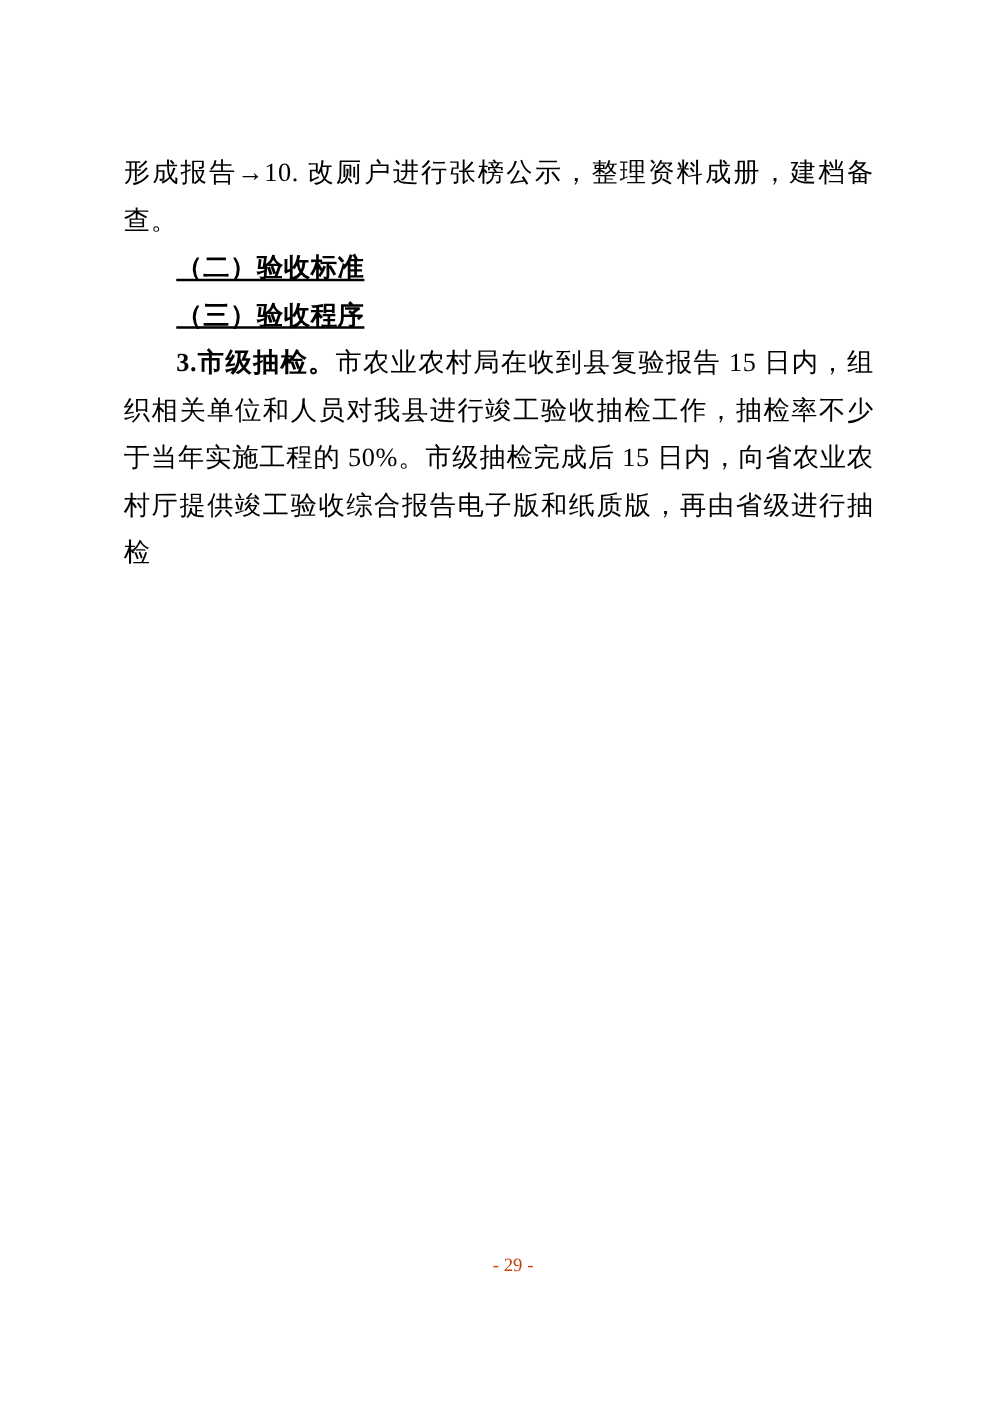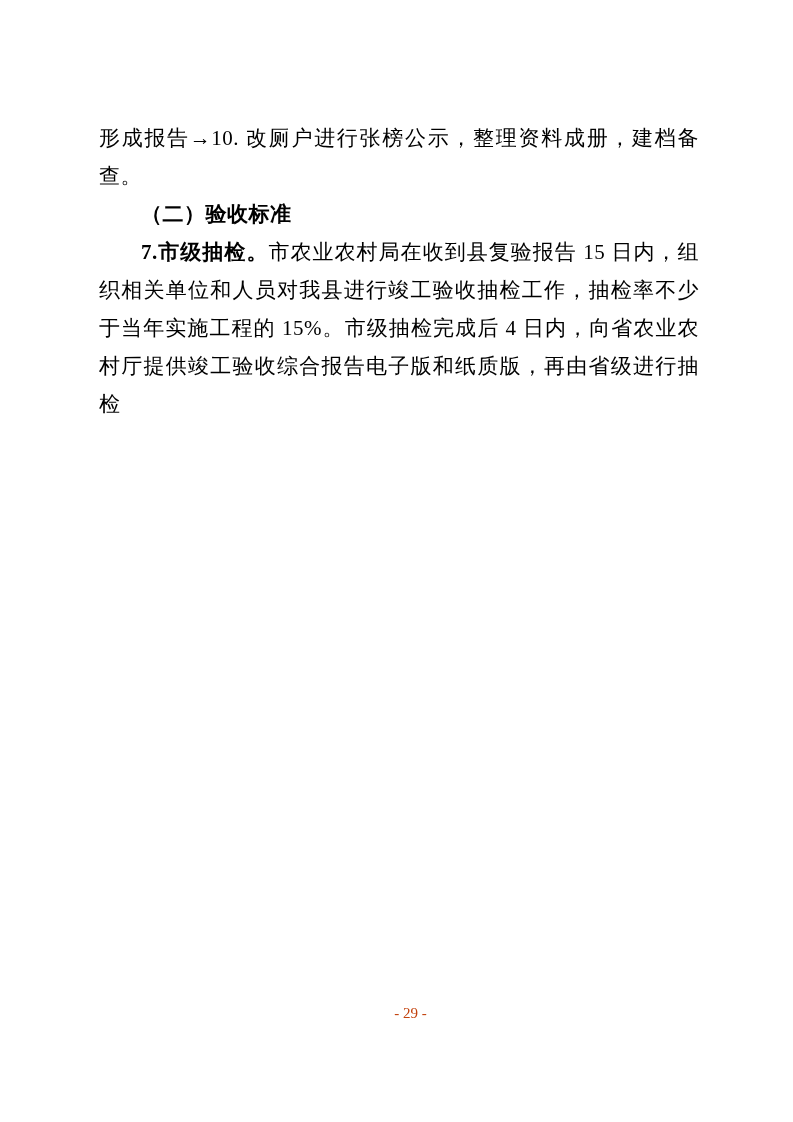--- a/index.html
+++ b/index.html
@@ -30,20 +30,21 @@
   .para {
     margin: 0;
     padding: 0;
     text-indent: 2em;
   }
   .para.no-indent {
     text-indent: 0;
   }
   .heading {
     font-weight: bold;
+    text-decoration: underline;
   }
   .lead {
     font-weight: bold;
   }
   .footer {
     position: absolute;
     left: 0;
     right: 0;
     top: 1003px;
     text-align: center;
@@ -56,21 +57,22 @@
 <body>
 
 <div class="page">
   <div class="content">
 
     <p class="para no-indent">形成报告→10. 改厕户进行张榜公示，整理资料成册，建档备查。</p>
 
     <p class="para heading">（二）验收标准</p>
 
 
+    <p class="para heading">（三）验收程序</p>
 
 
 
-    <p class="para"><span class="lead">7.市级抽检。</span><span>市农业农村局在收到县复验报告 15 日内，组织相关单位和人员对我县进行竣工验收抽检工作，抽检率不少于当年实施工程的 15%。市级抽检完成后 4 日内，向省农业农村厅提供竣工验收综合报告电子版和纸质版，再由省级进行抽检</span></p>
+    <p class="para"><span class="lead">3.市级抽检。</span><span>市农业农村局在收到县复验报告 15 日内，组织相关单位和人员对我县进行竣工验收抽检工作，抽检率不少于当年实施工程的 50%。市级抽检完成后 15 日内，向省农业农村厅提供竣工验收综合报告电子版和纸质版，再由省级进行抽检</span></p>
 
   </div>
 
   <div class="footer">- 29 -</div>
 </div>
 
 </body></html>

